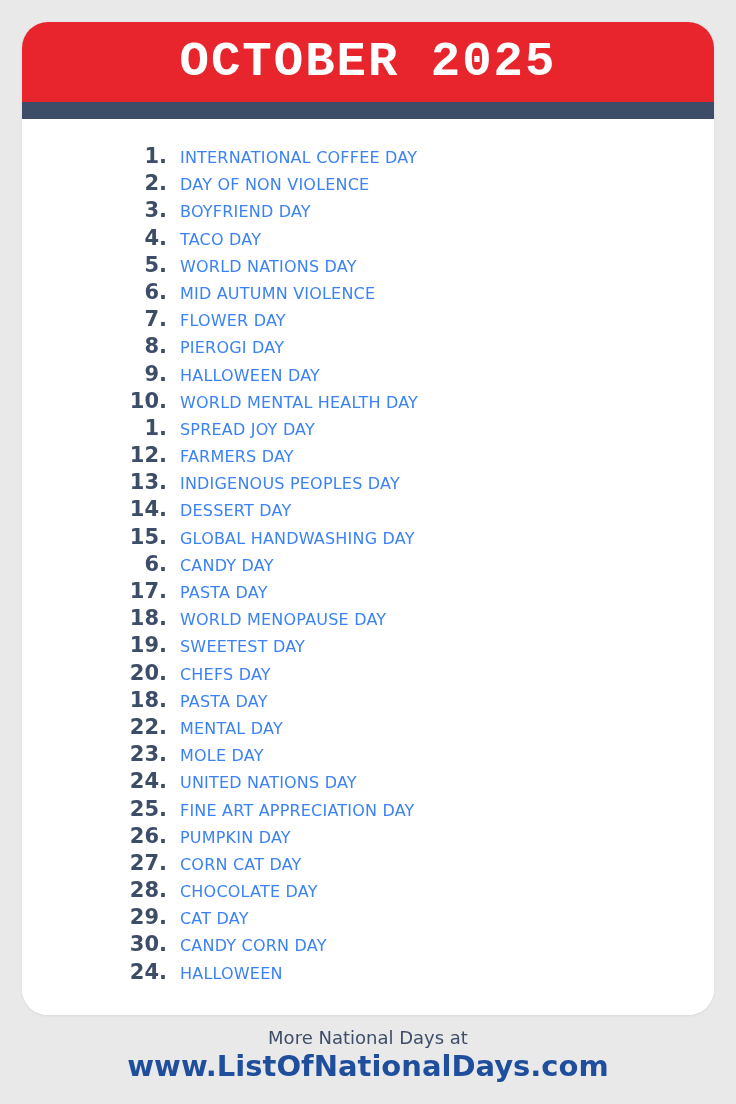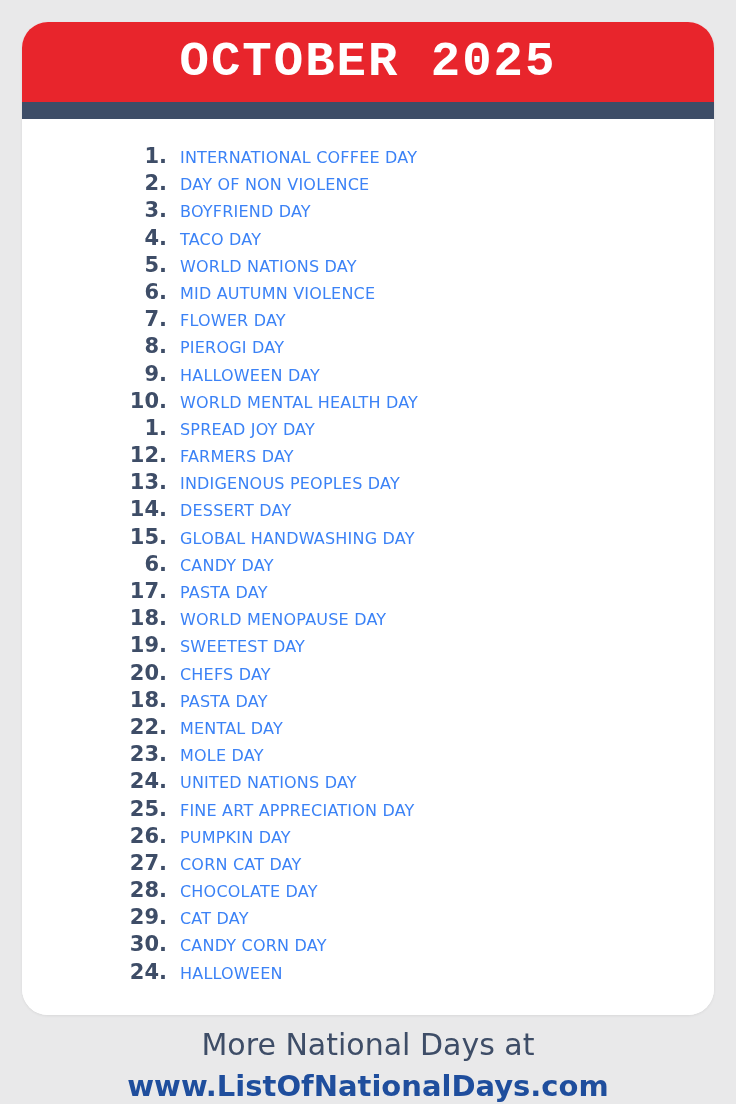--- a/index.html
+++ b/index.html
@@ -80,23 +80,23 @@
   .footer {
     flex: 1 1 auto;
     display: flex;
     flex-direction: column;
     align-items: center;
     justify-content: flex-start;
     padding-top: 12px;
   }
   .footer-line1 {
     color: #3e4d67;
-    font-size: 30px;
-    font-family: "DejaVu Sans", sans-serif;
-    margin-bottom: 7px;
+    font-size: 18px;
+    font-family: "DejaVu Sans", sans-serif;
+    margin-bottom: 1px;
   }
   .footer-line2 {
     color: #1f4e9d;
     font-size: 29px;
     font-weight: bold;
     font-family: "DejaVu Sans", sans-serif;
     letter-spacing: 0px;
   }
 </style>
 </head>

